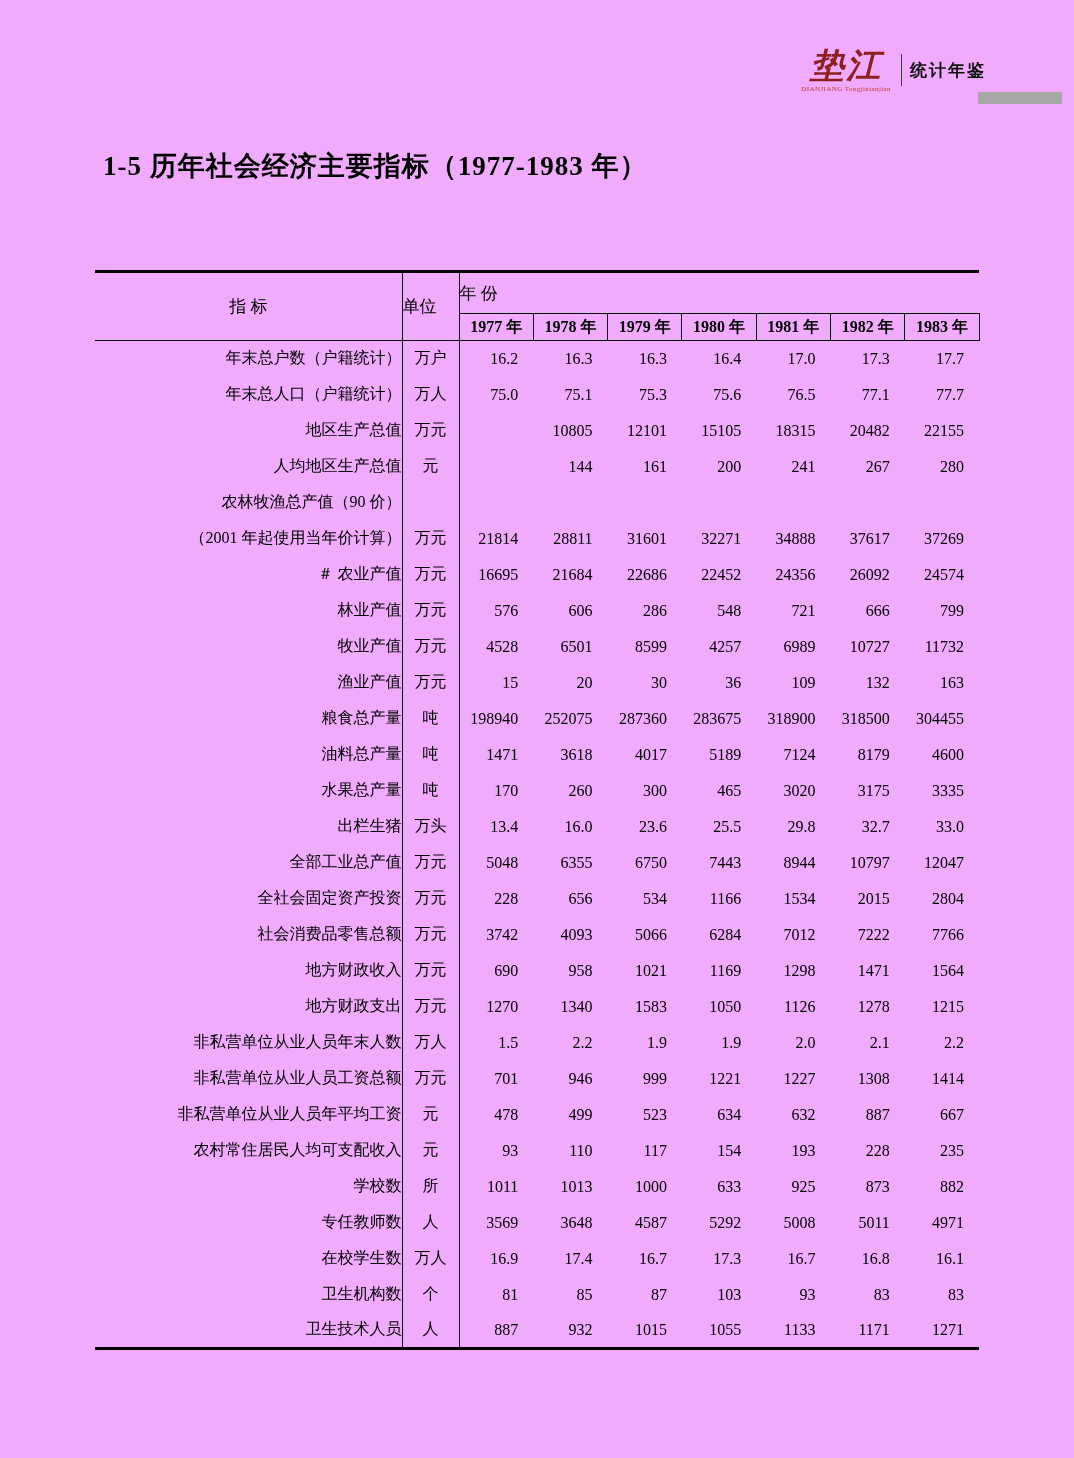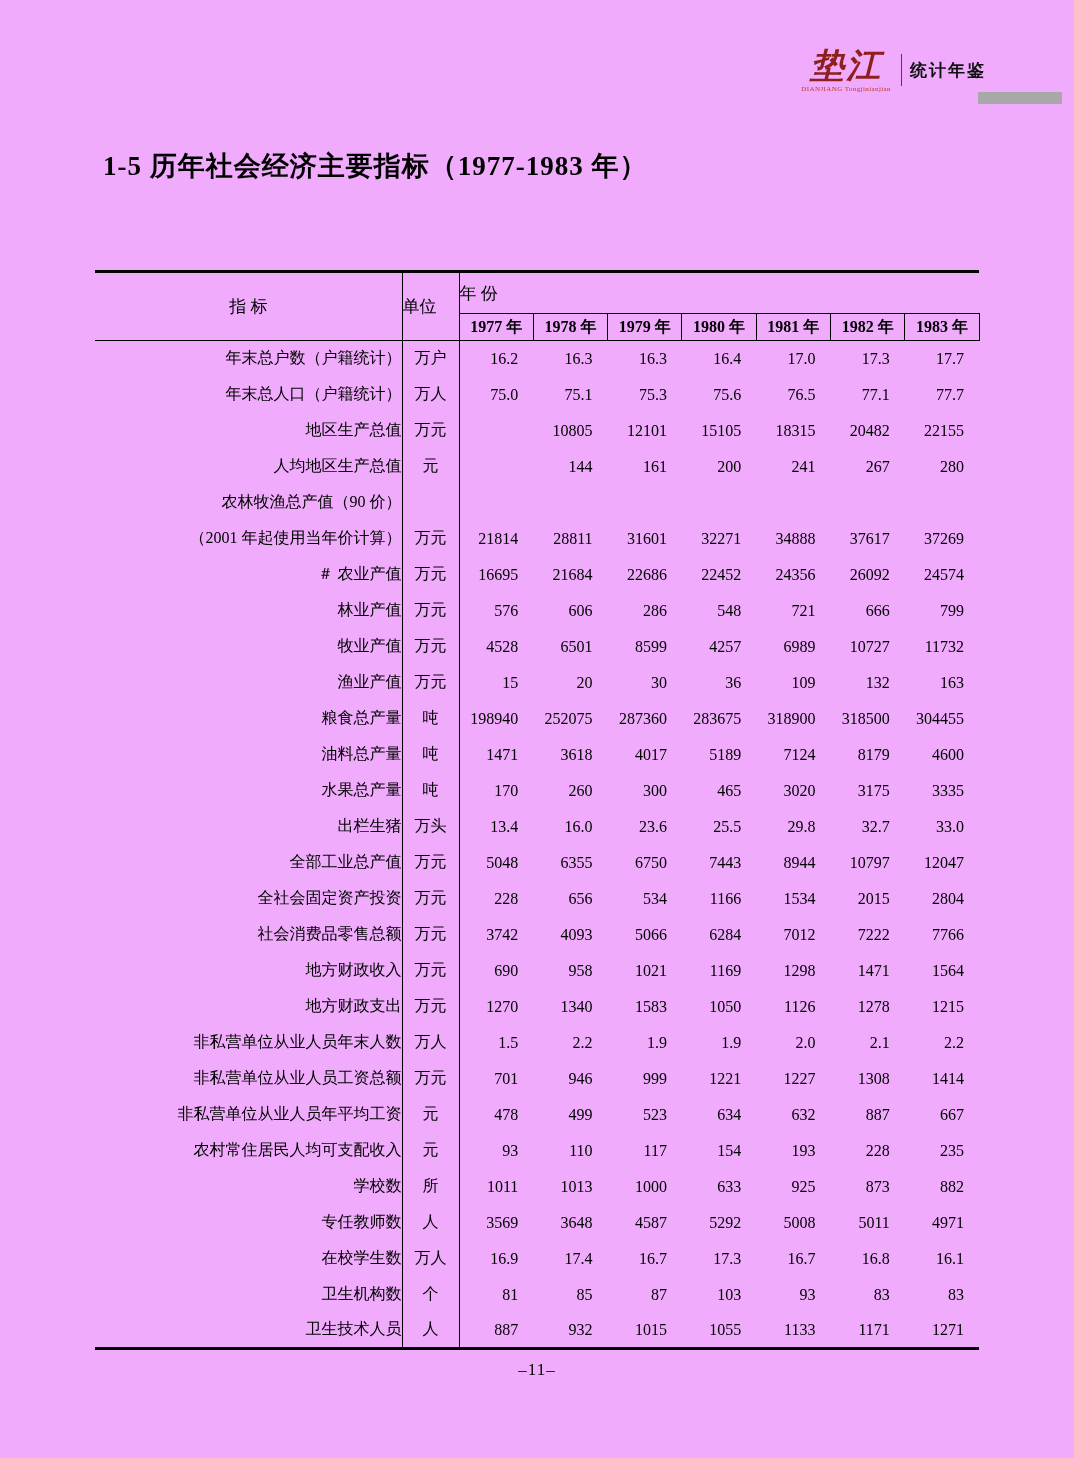--- a/index.html
+++ b/index.html
@@ -486,15 +486,14 @@
             <td class="cell-value">1015</td>
             <td class="cell-value">1055</td>
             <td class="cell-value">1133</td>
             <td class="cell-value">1171</td>
             <td class="cell-value">1271</td>
           </tr>
         </tbody>
     </table>
   </div>
 
-  <div class="page-number">–11–</div>
 
 </div>
 
 </body></html>

